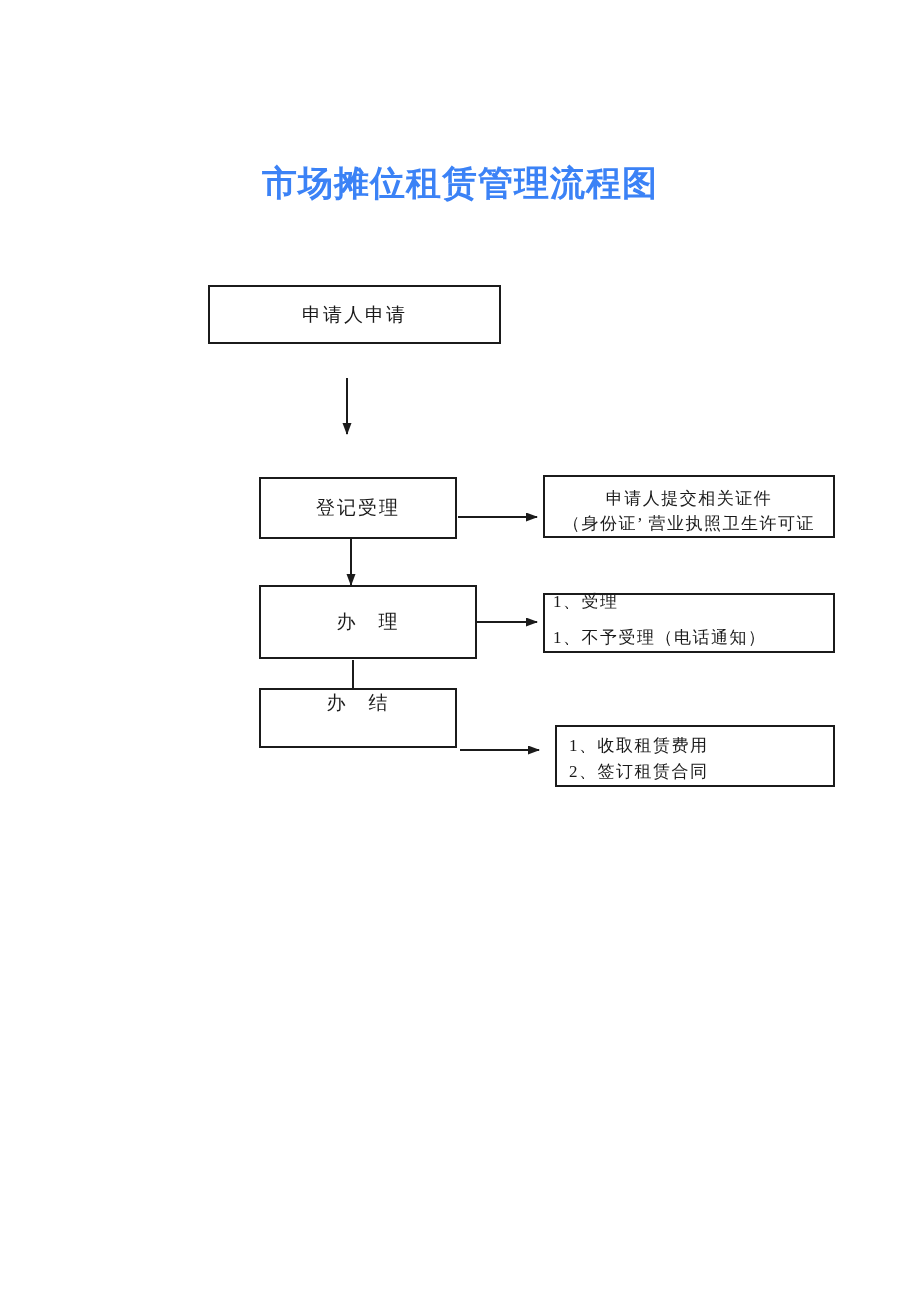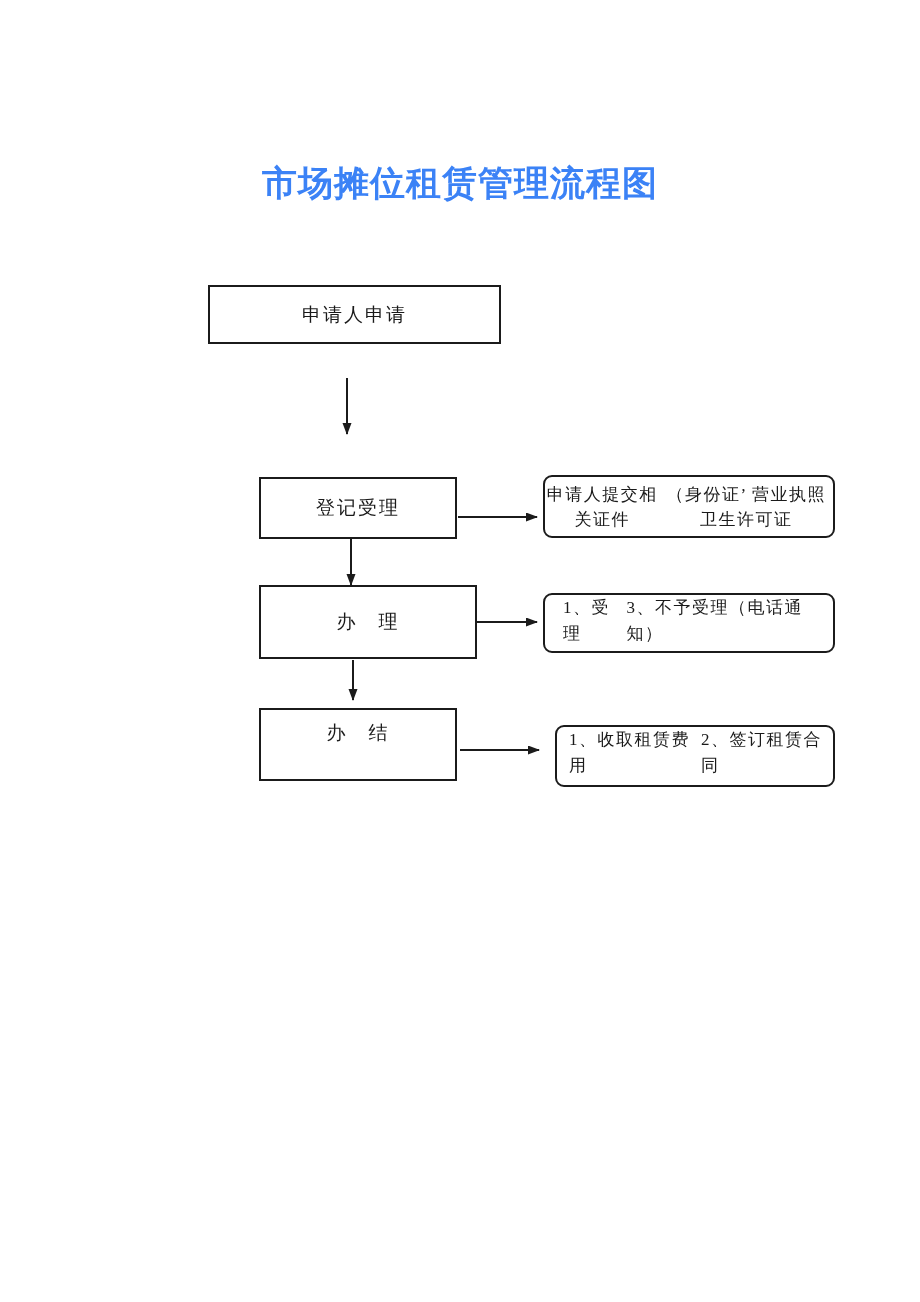--- a/index.html
+++ b/index.html
@@ -34,35 +34,34 @@
     display: flex;
     align-items: center;
     justify-content: center;
     font-size: 19px;
     letter-spacing: 2px;
     white-space: pre;
   }
   #box-apply    { left: 208px; top: 285px; width: 293px; height: 59px; }
   #box-register { left: 259px; top: 477px; width: 198px; height: 62px; }
   #box-process  { left: 259px; top: 585px; width: 218px; height: 74px; }
-  #box-complete { left: 259px; top: 708px; width: 198px; height: 73px;
-                  align-items: flex-start; padding-top: 10px; }
+  #box-complete { left: 259px; top: 688px; width: 198px; height: 60px;
+                  align-items: flex-start; }
   .note {
     display: flex;
-    flex-direction: row;
+    flex-direction: column;
     justify-content: flex-end;
     font-size: 17px;
     letter-spacing: 1.5px;
     line-height: 26px;
-    border-radius: 9px;
   }
   #note-documents { left: 543px; top: 475px; width: 292px; height: 63px;
                     align-items: center; text-align: center; line-height: 25px; }
   #note-outcomes  { left: 543px; top: 593px; width: 292px; height: 60px;
-                    align-items: flex-start; padding-left: 18px; }
+                    align-items: flex-start; padding-left: 8px; gap: 10px; }
   #note-actions   { left: 555px; top: 725px; width: 280px; height: 62px;
                     align-items: flex-start; padding-left: 12px; }
   .connectors {
     position: absolute;
     left: 0; top: 0;
     width: 920px; height: 1302px;
     pointer-events: none;
   }
   .connectors line { stroke: #1b1b1b; stroke-width: 2; }
 </style>
@@ -103,21 +102,21 @@
     <span>办　结</span>
   </div>
 
   <div class="note" id="note-documents">
     <span>申请人提交相关证件</span>
     <span>（身份证’ 营业执照卫生许可证</span>
   </div>
 
   <div class="note" id="note-outcomes">
     <span>1、受理</span>
-    <span>3、不予受理（电话通知）</span>
+    <span>1、不予受理（电话通知）</span>
   </div>
 
   <div class="note" id="note-actions">
     <span>1、收取租赁费用</span>
     <span>2、签订租赁合同</span>
   </div>
 
 </div>
 
 </body></html>

